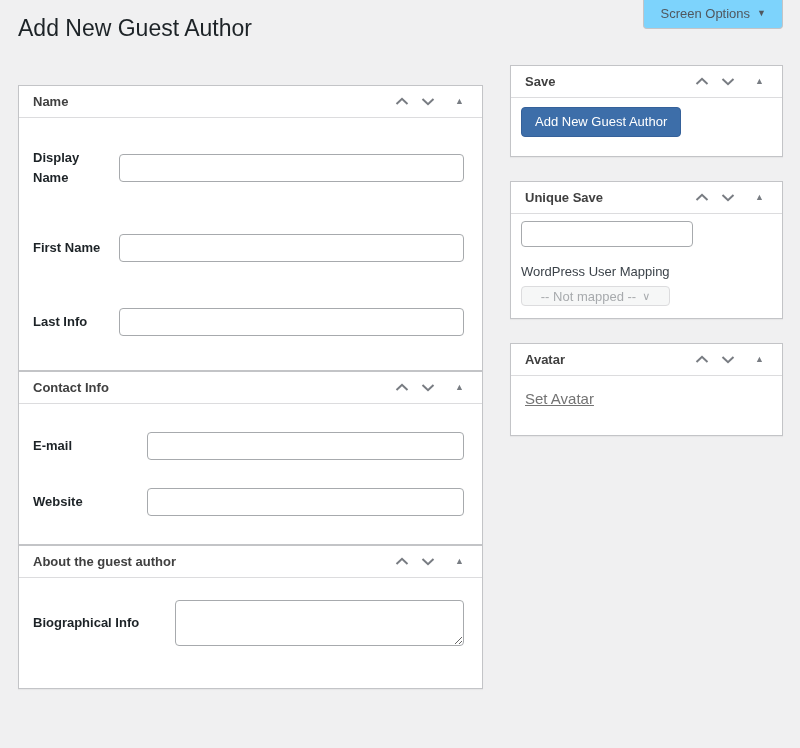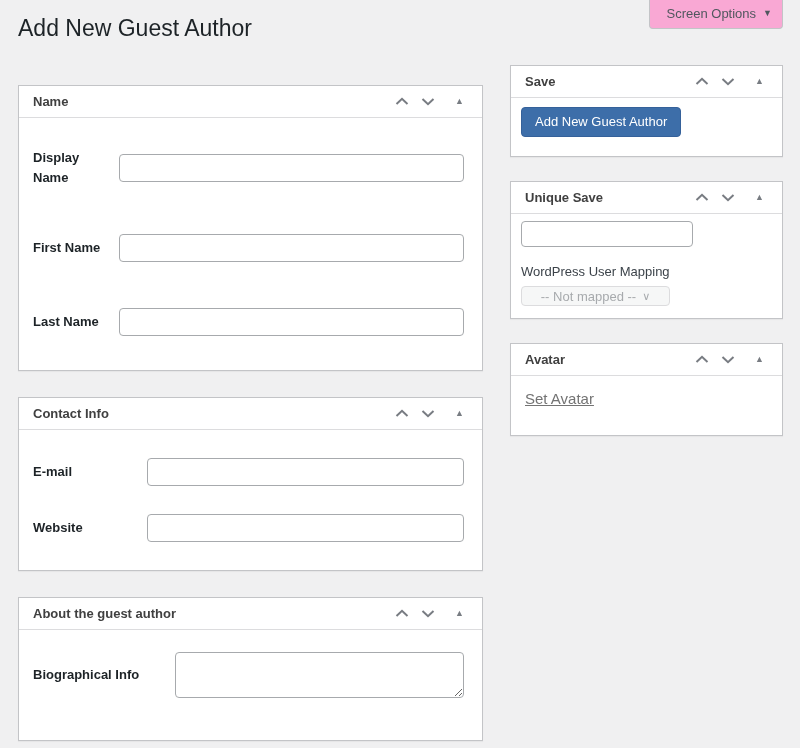--- a/index.html
+++ b/index.html
@@ -19,43 +19,42 @@
     font-size: 23px;
     font-weight: 400;
     line-height: 1.3;
     color: #1d2327;
   }
 
   .screen-options-tab {
     position: absolute;
     top: 0;
     right: 17px;
-    background: #f9a8d4;
+    background: #7dd3fc;
     border: 1px solid #c3c4c7;
     border-top: none;
     border-radius: 0 0 4px 4px;
-    padding: 6px 10px 7px 16px;
+    padding: 6px 16px 7px 16px;
     font-size: 13px;
     color: #50575e;
     cursor: pointer;
     display: flex;
     align-items: center;
     gap: 7px;
     justify-content: flex-end;
   }
   .screen-options-tab .caret { font-size: 9px; color: #50575e; line-height: 1; }
 
   .col-left  { position: absolute; left: 18px;  top: 85px; width: 465px; }
   .col-right { position: absolute; left: 510px; top: 65px; width: 273px; }
 
   .postbox {
     background: #ffffff;
     border: 1px solid #c3c4c7;
     box-shadow: 0 1px 1px rgba(0,0,0,0.04);
-    margin-bottom: 26px;
   }
   .col-right .postbox { margin-bottom: 24px; }
 
   .postbox-header {
     display: flex;
     align-items: center;
     justify-content: space-between;
     min-height: 32px;
     padding: 0 12px 0 14px;
     border-bottom: 1px solid #dcdcde;
@@ -217,21 +216,21 @@
     <div class="inside-name">
       <div class="form-row">
         <label class="form-label">Display Name</label>
         <input class="text-input" type="text" value="" style="">
       </div>
       <div class="form-row">
         <label class="form-label">First Name</label>
         <input class="text-input" type="text" value="" style="">
       </div>
       <div class="form-row">
-        <label class="form-label">Last Name</label>
+        <label class="form-label">Last Info</label>
         <input class="text-input" type="text" value="" style="">
       </div>
     </div>
   </div>
 
   <div class="postbox">
     <div class="postbox-header">
       <span class="hndle">Contact Info</span>
       <span class="handle-actions">
         <button class="handle-btn">

